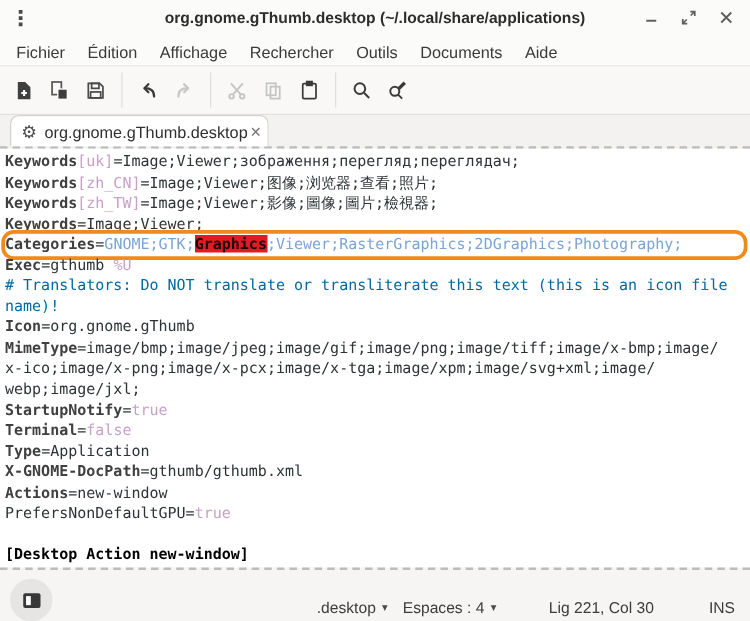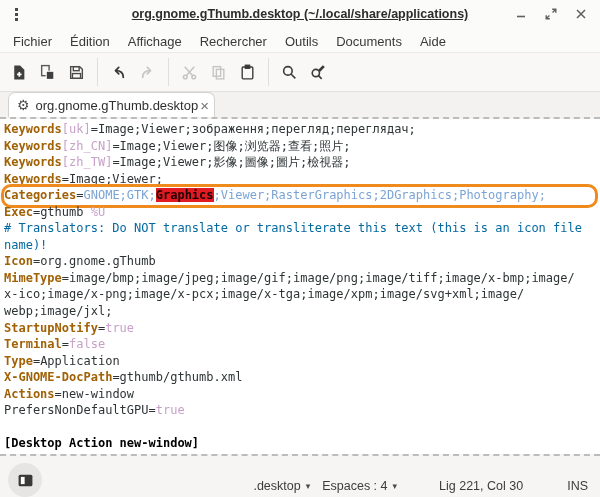--- a/index.html
+++ b/index.html
@@ -5,21 +5,21 @@
   * { margin:0; padding:0; box-sizing:border-box; }
   html,body { width:600px; height:497px; overflow:hidden; background:#fff;
               font-family:"Liberation Sans", sans-serif; }
   .window { width:600px; height:497px; display:flex; flex-direction:column; background:#fbfbfa; }
 
   
   .titlebar { height:28px; display:flex; align-items:center; background:#fbfbfa; position:relative; flex:0 0 auto; }
   .kebab { width:24px; height:20px; margin-left:4px; display:flex; flex-direction:column;
            align-items:center; justify-content:center; gap:2px; cursor:pointer; }
   .kebab i { width:3px; height:3px; background:#4a4a4a; display:block; }
-  .win-title { position:absolute; left:0; right:0; text-align:center; font-size:12.5px; font-weight:bold; color:#2d2d2d; pointer-events:none;text-decoration:underline; }
+  .win-title { position:absolute; left:0; right:0; text-align:center; font-size:12.5px; font-weight:bold; color:#2d2d2d; pointer-events:none; }
   .win-controls { margin-left:auto; display:flex; align-items:center; gap:8px; padding-right:8px; z-index:2; }
   .win-btn { width:22px; height:22px; display:flex; align-items:center; justify-content:center; color:#5f5f5f; cursor:pointer; }
 
   
   .menubar { height:24px; display:flex; align-items:flex-end; padding-left:4px; background:#fbfbfa; flex:0 0 auto; }
   .menu-item { font-size:13px; color:#3a3a3a; padding:3px 9px; cursor:pointer; }
 
   
   .toolbar { height:40px; display:flex; align-items:center; background:#f9f8f7;
              border-top:1px solid #eceae8; border-bottom:1px solid #e3e1df; padding-left:4px; flex:0 0 auto; }
@@ -33,21 +33,21 @@
          border:1px solid #d4d2cf; border-bottom:none; border-radius:7px 7px 0 0;
          display:flex; align-items:center; padding:0 8px; cursor:pointer; }
   .tab-gear { font-size:14px; color:#4d4d4d; line-height:1; margin-right:6px; }
   .tab-label { font-size:13px; color:#2f2f2f; white-space:nowrap; }
   .tab-close { margin-left:auto; font-size:15px; color:#757575; line-height:1; cursor:pointer; padding:0 2px; }
 
   
   .editor { height:335px; background:#fff; padding:2px 0 0 4px; overflow:hidden;
             font-family:"DejaVu Sans Mono","Liberation Mono",monospace; font-size:12px; flex:0 0 auto; cursor:text; }
   .line { height:16.55px; line-height:16.55px; white-space:pre; position:relative; }
-  .seg-key     { color:#a16207; font-weight:bold; }
+  .seg-key     { color:#404040; font-weight:bold; }
   .seg-lang    { color:#c8a1c9; }
   .seg-plain   { color:#2e3436; }
   .seg-value   { color:#7ba4d6; }
   .seg-comment { color:#0369a1; }
   .seg-bool    { color:#c8a1c9; }
   .seg-arg     { color:#c8a1c9; }
   .seg-section { color:#000000; font-weight:bold; }
   .seg-match   { background:#e01b24; color:#1d0000; font-weight:bold; }
   .annot-box { position:absolute; left:-3px; right:2px; top:-3.5px; bottom:-4.5px;
                border:3px solid #ef8b1d; border-radius:10px; pointer-events:none; }

